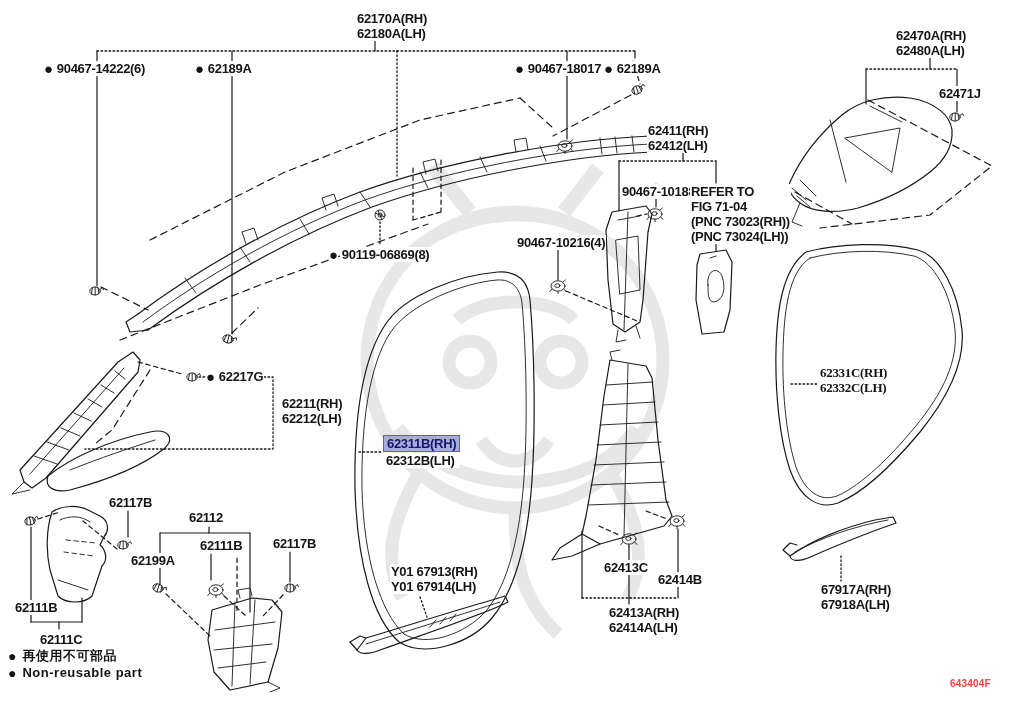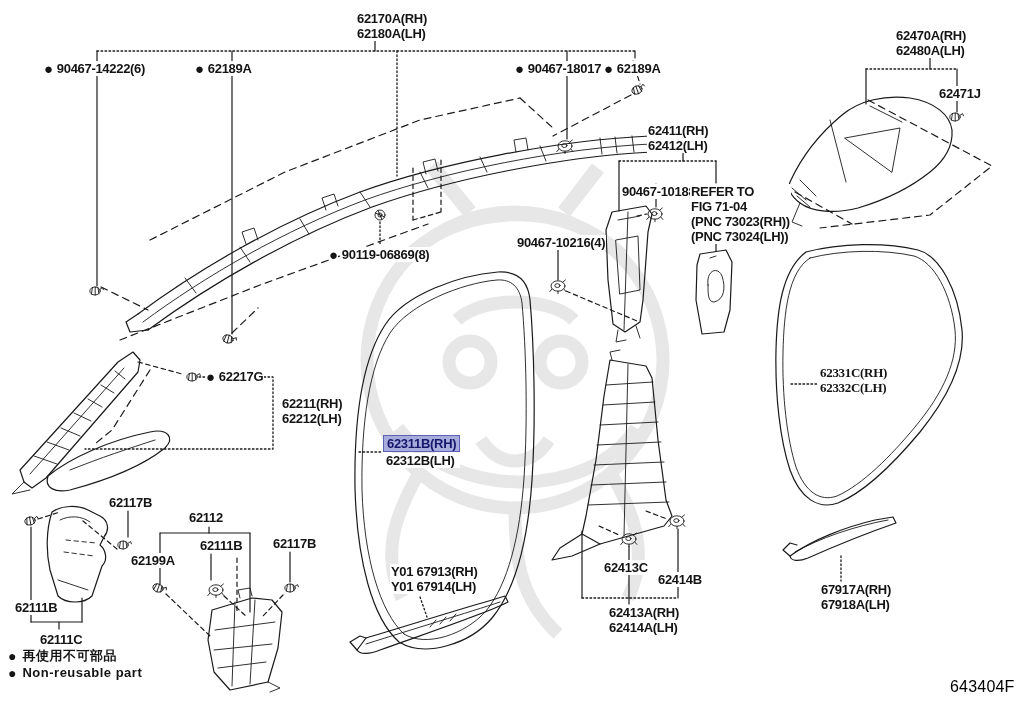--- a/index.html
+++ b/index.html
@@ -11,22 +11,22 @@
        color:#141414;display:flex;align-items:flex-start;white-space:nowrap;}
   .blt{font-size:15px;line-height:15px;margin-right:3px;background:#fff;}
   .lines{display:flex;flex-direction:column;}
   .ln{background:#fff;padding:0 1px;}
   .hl{background:var(--hl-bg);border:1.5px solid var(--hl-bd);color:var(--hl-tx);
       padding:0 3px;margin:-2px 0 1px -2px;}
   .legend{position:absolute;left:8px;top:647px;z-index:3;font-weight:bold;color:#141414;}
   .legend-row{display:flex;align-items:center;height:17px;}
   .legend-row .lb{font-size:14px;margin-right:6px;}
   .legend-row .lt{font-size:13px;letter-spacing:0.5px;}
-  .code{position:absolute;left:950px;top:678px;z-index:3;font-weight:normal;font-size:16px;
-        color:#000000;letter-spacing:0.2px;}
+  .code{position:absolute;left:950px;top:678px;z-index:3;font-weight:bold;font-size:10px;
+        color:#ef4444;letter-spacing:0.2px;}
   
   .s{stroke:#1a1a1a;fill:none;stroke-width:1.2;stroke-linecap:round;stroke-linejoin:round;}
   .thin{stroke-width:0.9;}
   .dot{stroke-dasharray:1.6 2.4;stroke-width:1.3;}
   .dash{stroke-dasharray:7 5;}
   .dash2{stroke-dasharray:4.5 3.5;}
 </style>
 </head>
 <body>
 

